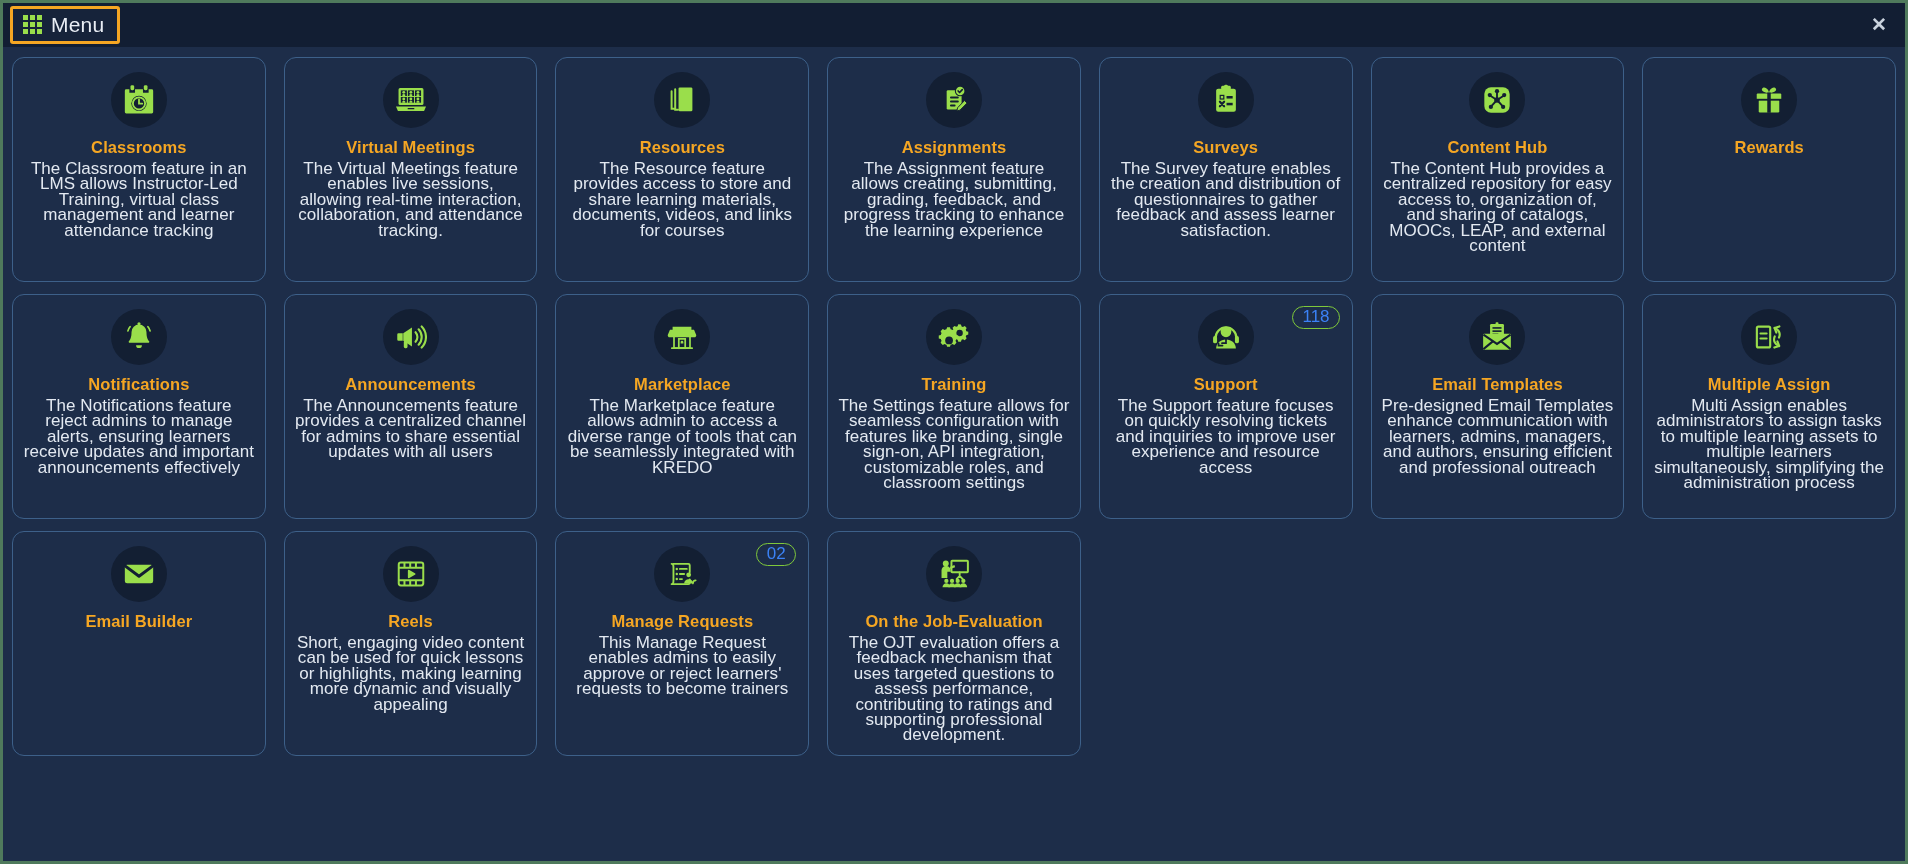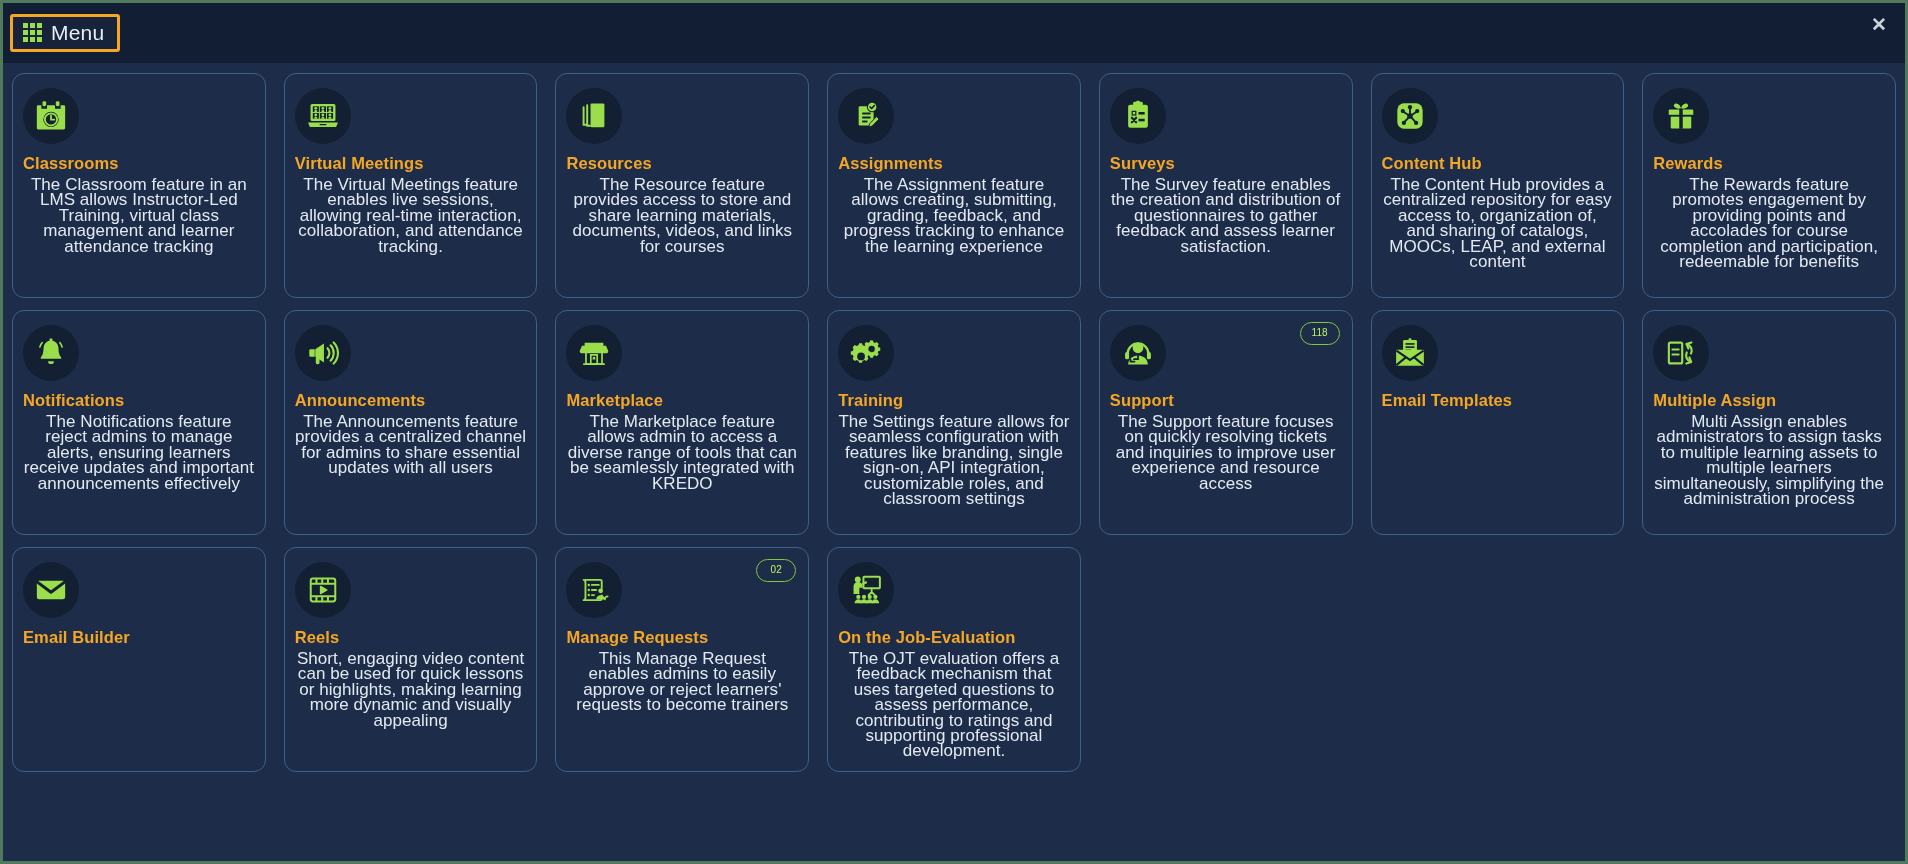--- a/index.html
+++ b/index.html
@@ -15,21 +15,21 @@
     font-family: "Liberation Sans", sans-serif;
     border-left: 3px solid #4f7a5c;
     border-right: 3px solid #4f7a5c;
     border-top: 3px solid #4f7a5c;
     border-bottom: 3px solid #4f7a5c;
   }
 
   
   #app-header {
     position: relative;
-    height: 60px;
+    height: 44px;
     background: #121e33;
     display: flex;
     align-items: center;
     flex: 0 0 auto;
   }
 
   #menu-button {
     margin-left: 7px;
     display: flex;
     align-items: center;
@@ -89,21 +89,21 @@
   }
 
   .card {
     position: relative;
     border: 1px solid #3d6089;
     border-radius: 12px;
     background: #1d2d49;
     padding: 14px 10px 10px 10px;
     display: flex;
     flex-direction: column;
-    align-items: flex-start;
+    align-items: center;
     cursor: pointer;
     overflow: hidden;
   }
 
   .icon-circle {
     width: 56px;
     height: 56px;
     border-radius: 50%;
     background: #131f33;
     display: flex;
@@ -133,22 +133,22 @@
   }
 
   .badge {
     position: absolute;
     top: 11px;
     right: 12px;
     min-width: 40px;
     padding: 2px 9px 3px 9px;
     border: 1px solid #7fc83b;
     border-radius: 12px;
-    color: #bef264;
-    font-size: 10px;
+    color: #3b82f6;
+    font-size: 17px;
     line-height: 16px;
     text-align: center;
     background: transparent;
   }
 </style>
 </head>
 <body>
 
 <div id="app-header">
   <div id="menu-button">
@@ -283,21 +283,20 @@
       <svg width="32" height="32" viewBox="0 0 24 24" fill="#9ade4b">
           <path d="M11.2 6.6c-1.6 0-3.1-.4-4-1.3-.9-.9-.7-2 .3-2.5 1.2-.6 2.8.2 3.7 1.6.4.7.7 1.5.8 2.2z"></path>
           <path d="M12.8 6.6c1.6 0 3.1-.4 4-1.3.9-.9.7-2-.3-2.5-1.2-.6-2.8.2-3.7 1.6-.4.7-.7 1.5-.8 2.2z"></path>
           <rect x="2.8" y="7.2" width="18.4" height="4.3" rx=".7"></rect>
           <rect x="4.3" y="11.9" width="15.4" height="9.4" rx=".9"></rect>
           <rect x="10.7" y="6.4" width="2.6" height="15.2" fill="#131f33"></rect>
           <rect x="2.8" y="11.1" width="18.4" height="1.4" fill="#131f33"></rect>
         </svg>
     </div>
     <div class="card-title">Rewards</div>
-    <div class="card-desc">The Rewards feature promotes engagement by providing points and accolades for course completion and participation, redeemable for benefits</div>
   </div>
     <div class="card">
 
     <div class="icon-circle">
       <svg width="32" height="32" viewBox="0 0 24 24" fill="#9ade4b">
           <path d="M12 2.6a5.6 5.6 0 0 1 5.6 5.6c0 4.3 1.1 5.8 2 7 .4.5 0 1.2-.6 1.2H5c-.6 0-1-.7-.6-1.2.9-1.2 2-2.7 2-7A5.6 5.6 0 0 1 12 2.6z"></path>
           <rect x="10.8" y="0.9" width="2.4" height="2.4" rx="1.2"></rect>
           <path d="M9.8 18.1h4.4a2.2 2.2 0 0 1-4.4 0z"></path>
           <path d="M18.7 4.3a7.6 7.6 0 0 1 1.6 3.1" stroke="#9ade4b" stroke-width="1.3" fill="none" stroke-linecap="round"></path>
           <path d="M5.3 4.3a7.6 7.6 0 0 0-1.6 3.1" stroke="#9ade4b" stroke-width="1.3" fill="none" stroke-linecap="round"></path>
@@ -374,20 +373,21 @@
           <rect x="8.6" y="4.6" width="6.8" height="1.2" fill="#131f33"></rect>
           <rect x="8.6" y="7" width="6.8" height="1.2" fill="#131f33"></rect>
           <rect x="8.6" y="9.4" width="4.4" height="1.2" fill="#131f33"></rect>
           <rect x="10.9" y="1" width="2.2" height="1.8" rx=".7"></rect>
           <path d="M2.4 9.6h19.2a.8.8 0 0 1 .8.8v10.4a.8.8 0 0 1-.8.8H2.4a.8.8 0 0 1-.8-.8V10.4a.8.8 0 0 1 .8-.8z"></path>
           <path d="M1.8 10.2L12 17.2l10.2-7" stroke="#131f33" stroke-width="1.5" fill="none"></path>
           <path d="M1.8 21.1l7.3-6M22.2 21.1l-7.3-6" stroke="#131f33" stroke-width="1.5" fill="none"></path>
         </svg>
     </div>
     <div class="card-title">Email Templates</div>
+    <div class="card-desc">Pre-designed Email Templates enhance communication with learners, admins, managers, and authors, ensuring efficient and professional outreach</div>
   </div>
     <div class="card">
 
     <div class="icon-circle">
       <svg width="32" height="32" viewBox="0 0 24 24" fill="none" stroke="#9ade4b" stroke-width="1.6" stroke-linecap="round">
           <rect x="2.9" y="4.2" width="10" height="15.6" rx="1.1"></rect>
           <path d="M5.6 9.4h4.6M5.6 13.1h4.6"></path>
           <path d="M16.2 5.2c3.4 1.3 4.6 4.4 3.3 7.2"></path>
           <path d="M19.8 4.1l-3.6 1.2 1.3 3.4" stroke-linejoin="round"></path>
           <path d="M19.6 18.8c-3.4-1.3-4.6-4.4-3.3-7.2"></path>

